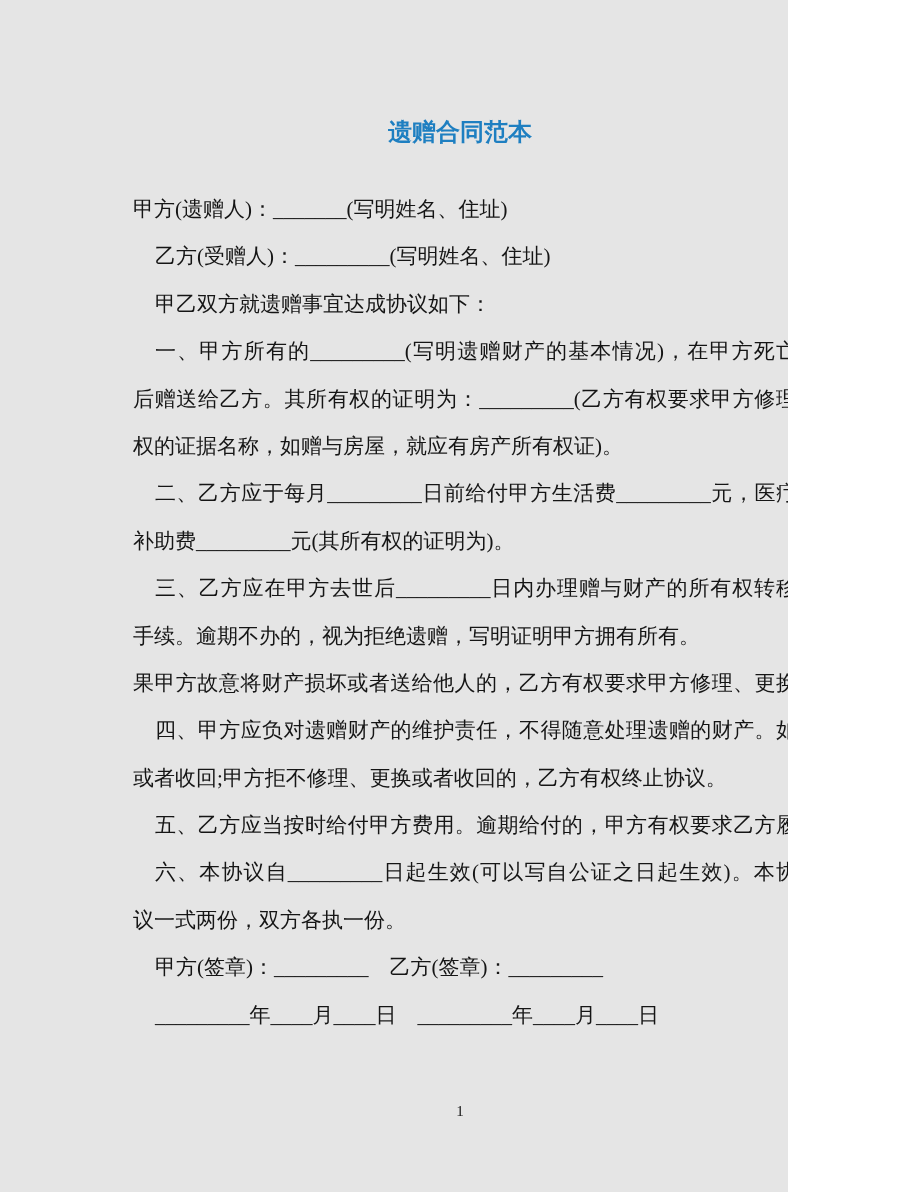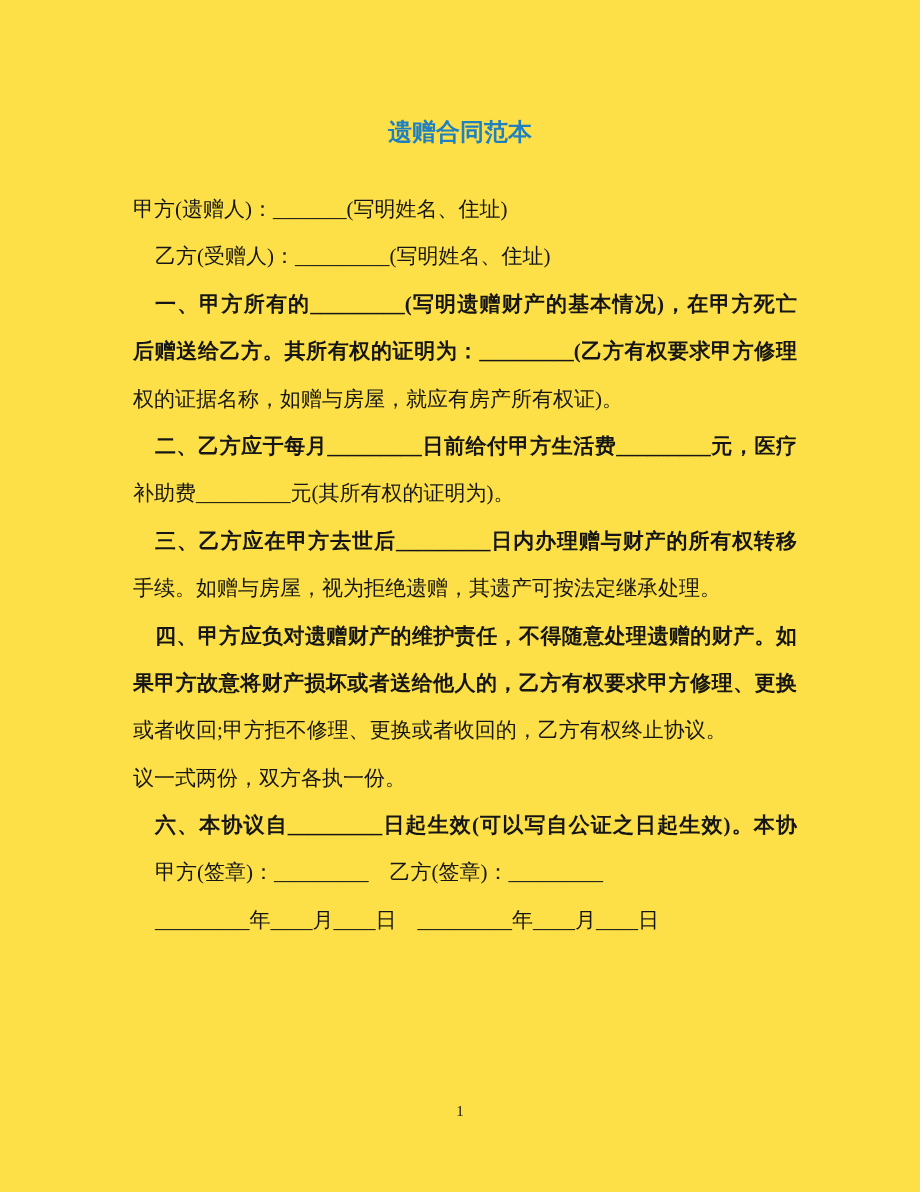--- a/index.html
+++ b/index.html
@@ -7,23 +7,23 @@
     padding: 0;
     background: #ffffff;
   }
   body {
     width: 920px;
     height: 1192px;
     font-family: "Liberation Serif", "DejaVu Serif", serif;
   }
   .page {
     position: relative;
-    width: 920px;
+    width: 788px;
     height: 1192px;
-    background: #fde047;
+    background: #e5e5e5;
     overflow: hidden;
   }
   .doc-title {
     position: absolute;
     top: 116px;
     left: 0;
     width: 920px;
     margin: 0;
     text-align: center;
     font-size: 24px;
@@ -43,21 +43,20 @@
     line-height: 47.4px;
     white-space: pre-wrap;
     overflow: visible;
   }
   .indent {
     text-indent: 22px;
   }
   .fill {
     text-align: justify;
     text-align-last: justify;
-    font-weight: bold;
   }
   .page-number {
     position: absolute;
     top: 1100px;
     left: 0;
     width: 920px;
     text-align: center;
     font-size: 15px;
     line-height: 22px;
     color: #151515;
@@ -66,31 +65,33 @@
 </head>
 <body>
 
 <div class="page">
 
   <h1 class="doc-title" style="color: rgb(30, 127, 193);">遗赠合同范本</h1>
 
   <div class="doc-body">
     <div class="line">甲方(遗赠人)：_______(写明姓名、住址)</div>
     <div class="line indent">乙方(受赠人)：_________(写明姓名、住址)</div>
+    <div class="line indent">甲乙双方就遗赠事宜达成协议如下：</div>
     <div class="line indent fill">一、甲方所有的_________(写明遗赠财产的基本情况)，在甲方死亡</div>
     <div class="line fill">后赠送给乙方。其所有权的证明为：_________(乙方有权要求甲方修理</div>
     <div class="line">权的证据名称，如赠与房屋，就应有房产所有权证)。</div>
     <div class="line indent fill">二、乙方应于每月_________日前给付甲方生活费_________元，医疗</div>
     <div class="line">补助费_________元(其所有权的证明为)。</div>
     <div class="line indent fill">三、乙方应在甲方去世后_________日内办理赠与财产的所有权转移</div>
-    <div class="line">手续。如赠与房屋，视为拒绝遗赠，其遗产可按法定继承处理。</div>
+    <div class="line">手续。逾期不办的，视为拒绝遗赠，写明证明甲方拥有所有。</div>
+    <div class="line fill">果甲方故意将财产损坏或者送给他人的，乙方有权要求甲方修理、更换</div>
     <div class="line indent fill">四、甲方应负对遗赠财产的维护责任，不得随意处理遗赠的财产。如</div>
-    <div class="line fill">果甲方故意将财产损坏或者送给他人的，乙方有权要求甲方修理、更换</div>
     <div class="line">或者收回;甲方拒不修理、更换或者收回的，乙方有权终止协议。</div>
+    <div class="line indent fill">五、乙方应当按时给付甲方费用。逾期给付的，甲方有权要求乙方履</div>
+    <div class="line indent fill">六、本协议自_________日起生效(可以写自公证之日起生效)。本协</div>
     <div class="line">议一式两份，双方各执一份。</div>
-    <div class="line indent fill">六、本协议自_________日起生效(可以写自公证之日起生效)。本协</div>
     <div class="line indent">甲方(签章)：_________　乙方(签章)：_________</div>
     <div class="line indent">_________年____月____日　_________年____月____日</div>
   </div>
 
   <div class="page-number">1</div>
 
 </div>
 
 </body></html>

